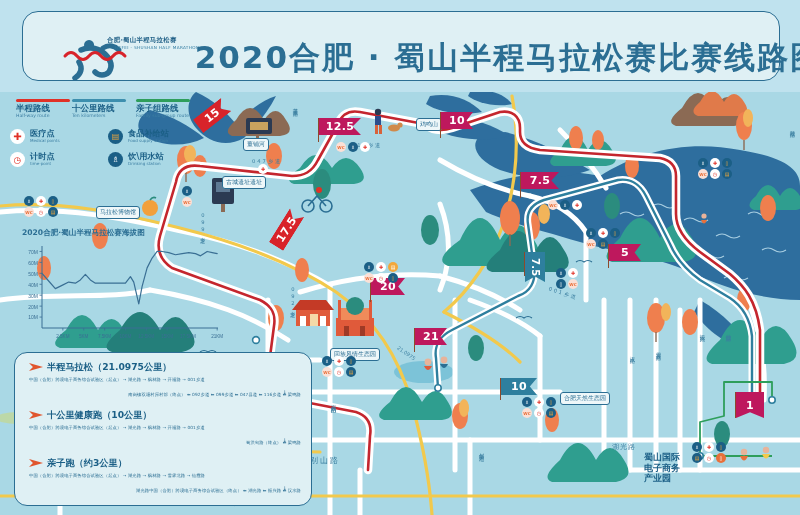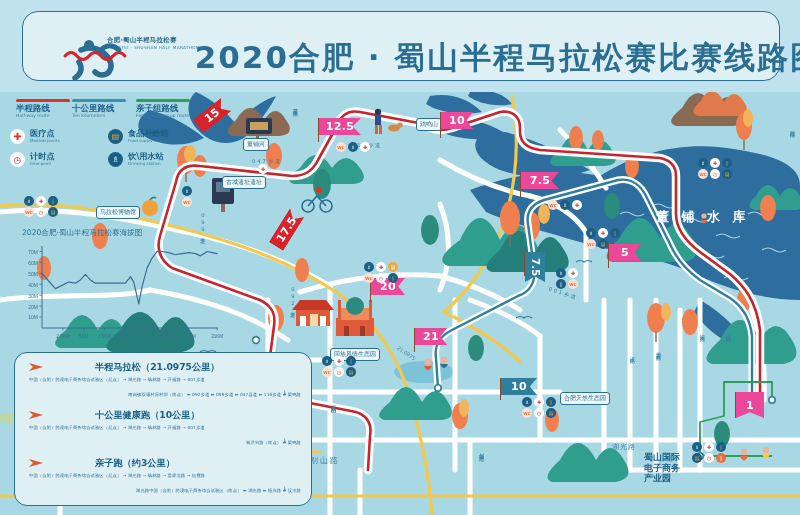--- a/index.html
+++ b/index.html
@@ -44,44 +44,44 @@
        display:flex;align-items:center;justify-content:center;}
   .icn{position:absolute;left:20px;top:0px;font-size:8.2px;font-weight:bold;color:#1b5f86;white-space:nowrap;}
   .ien{position:absolute;left:20px;top:10px;font-size:4.1px;color:#3d7fa3;white-space:nowrap;}
 
   .flagico{position:absolute;left:0;top:2px;width:18px;height:11px;background:#e03127;
     clip-path:polygon(0 0,100% 0,100% 100%,0 100%,22% 50%);
     display:flex;align-items:center;justify-content:center;color:#fff;font-size:4.6px;font-weight:bold;}
 
   
   .chartbox{position:absolute;left:8px;top:228px;width:218px;height:122px;}
-  .charttitle{position:absolute;left:14px;top:0;font-size:7.6px;color:#2b6e93;font-weight:normal;white-space:nowrap;text-align:center;}
+  .charttitle{position:absolute;left:14px;top:0;font-size:7.6px;color:#2b6e93;font-weight:bold;white-space:nowrap;text-align:center;}
   .chartsvg{position:absolute;left:0;top:12px;}
 
   
   .routepanel{
     position:absolute;left:14px;top:352px;width:296px;height:152px;
     border:1.5px solid #2b6e93;border-radius:13px;background:#dff0f4;
   }
   .rgroup{position:absolute;left:14px;width:272px;}
   .rhead{position:relative;height:13px;}
   .rarrow{position:absolute;left:0;top:2px;width:14px;height:8px;background:#e0562e;
     clip-path:polygon(0 0,100% 50%,0 100%,28% 50%);}
-  .rtitle{position:absolute;left:18px;top:0px;font-size:9.2px;font-weight:bold;color:#1b5f86;white-space:nowrap;margin-left:48px;}
+  .rtitle{position:absolute;left:18px;top:0px;font-size:9.2px;font-weight:bold;color:#1b5f86;white-space:nowrap;}
   .rline{position:relative;font-size:4.3px;color:#2b6e93;white-space:nowrap;letter-spacing:.1px;}
   .rline.r2{text-align:right;width:272px;}
   .rdown{position:absolute;right:14px;font-size:5px;color:#1b5f86;}
 
   
   .flag{position:absolute;}
   .flag .pole{position:absolute;left:0;top:0;width:1.4px;background:#8c4a2b;}
   .flag .banner{position:absolute;left:1px;top:0;height:17px;
     display:flex;align-items:center;justify-content:center;
     color:#fff;font-weight:bold;font-size:11px;letter-spacing:.3px;}
-  .flag.red .banner{background:#ec4899;clip-path:polygon(0 0,100% 0,80% 50%,100% 100%,0 100%);}
+  .flag.red .banner{background:#be185d;clip-path:polygon(0 0,100% 0,80% 50%,100% 100%,0 100%);}
   .flag.blue .banner{background:#2e7f9e;clip-path:polygon(0 0,100% 0,80% 50%,100% 100%,0 100%);}
 
   
   .rflag{position:absolute;transform-origin:left center;}
   .rflag .banner{height:17px;display:flex;align-items:center;justify-content:center;
     color:#fff;font-weight:bold;font-size:11px;background:#d8232a;
     clip-path:polygon(0 0,100% 0,80% 50%,100% 100%,0 100%);}
 
   
   .mlab{position:absolute;font-size:6px;color:#1b5f86;white-space:nowrap;}
@@ -354,21 +354,20 @@
         <path d="M701 220 q3 7 6 0 z" fill="#e8703a"></path>
       </g>
 
       <g stroke="#2b6e93" stroke-width="1.1" fill="none">
         <path d="M200 352 q4 -3 8 0 q4 -3 8 0"></path>
         <path d="M516 318 q4 -3 8 0 q4 -3 8 0"></path>
         <path d="M576 262 q4 -3 8 0 q4 -3 8 0"></path>
       </g>
     </svg>
 
-    <div class="mlab big" style="left:656px;top:208px;">董 铺 水 库</div>
     <div class="mlab park" style="left:416px;top:118px;">鸡鸣山</div>
     <div class="mlab park" style="left:243px;top:138px;">董铺河</div>
     <div class="mlab park" style="left:222px;top:176px;">古城遗址遗址</div>
     <div class="mlab park" style="left:96px;top:206px;">马拉松博物馆</div>
     <div class="mlab park" style="left:330px;top:348px;">回族风情生态园</div>
     <div class="mlab park" style="left:560px;top:392px;">合肥天然生态园</div>
     <div class="mlab big2" style="left:644px;top:452px;white-space:pre-line;">蜀山国际
 电子商务
 产业园</div>
     <div class="mlab rd" style="left:300px;top:455px;font-size:8px;letter-spacing:2px;">大别山路</div>

